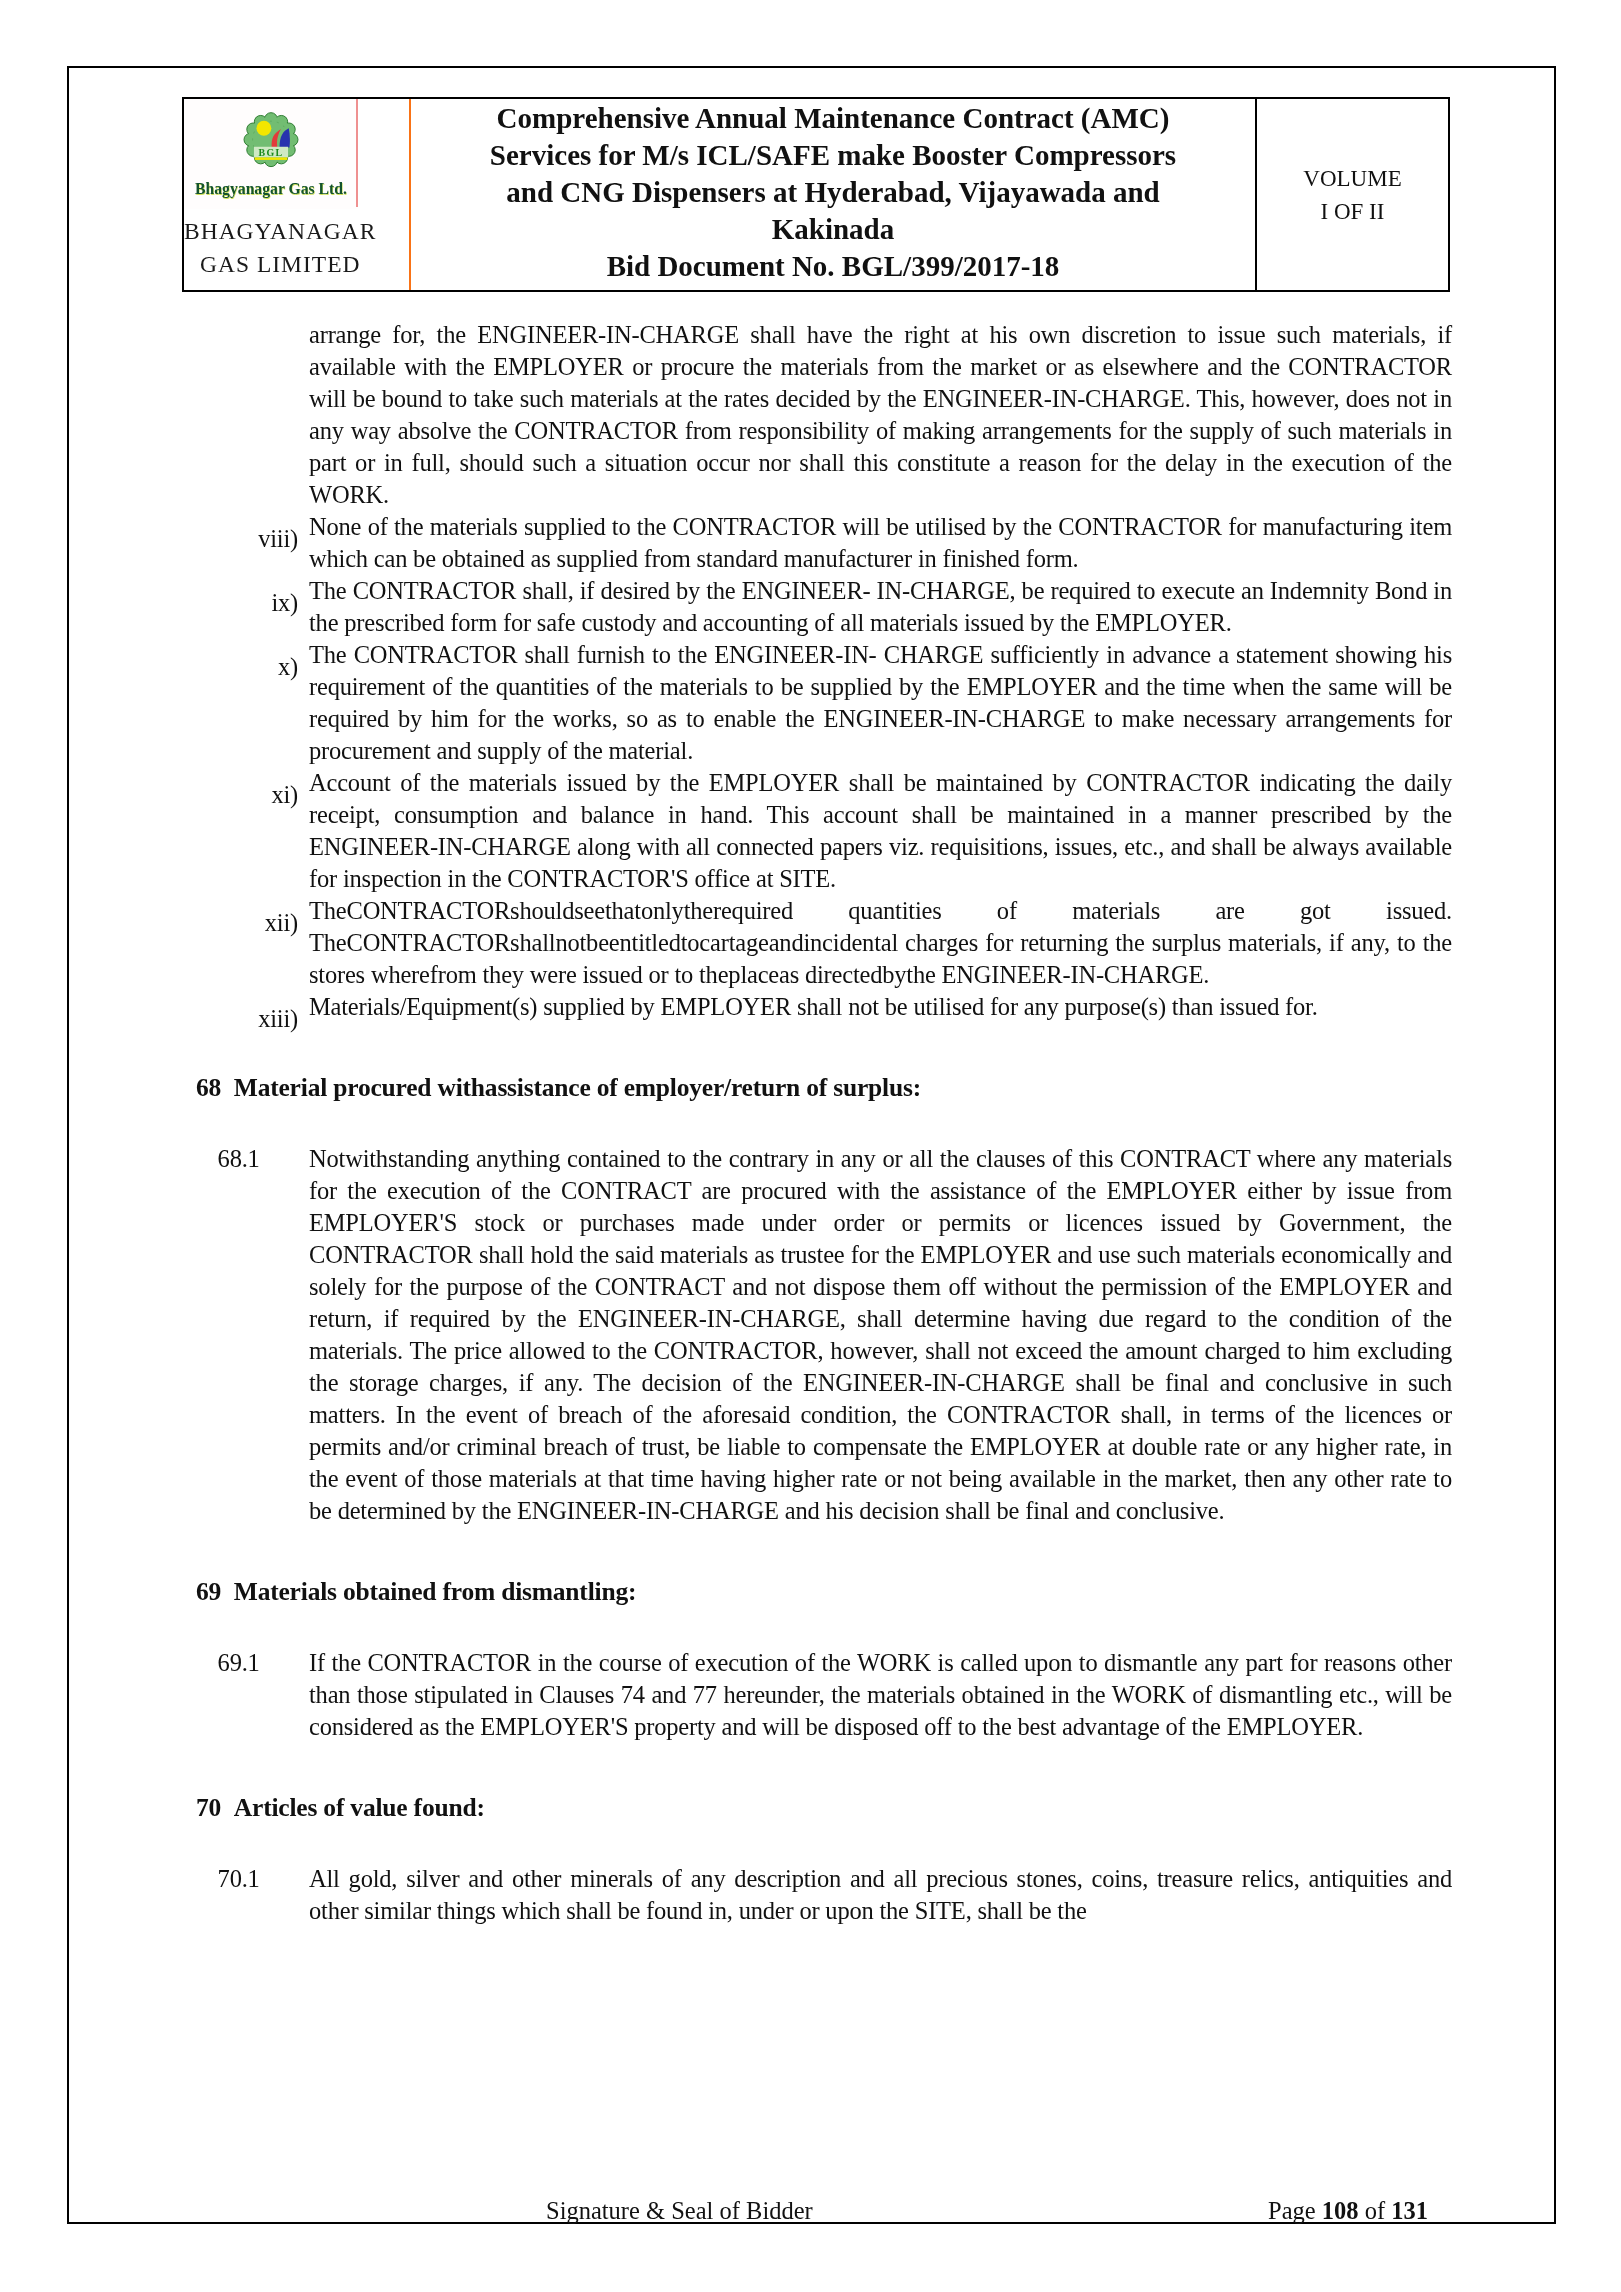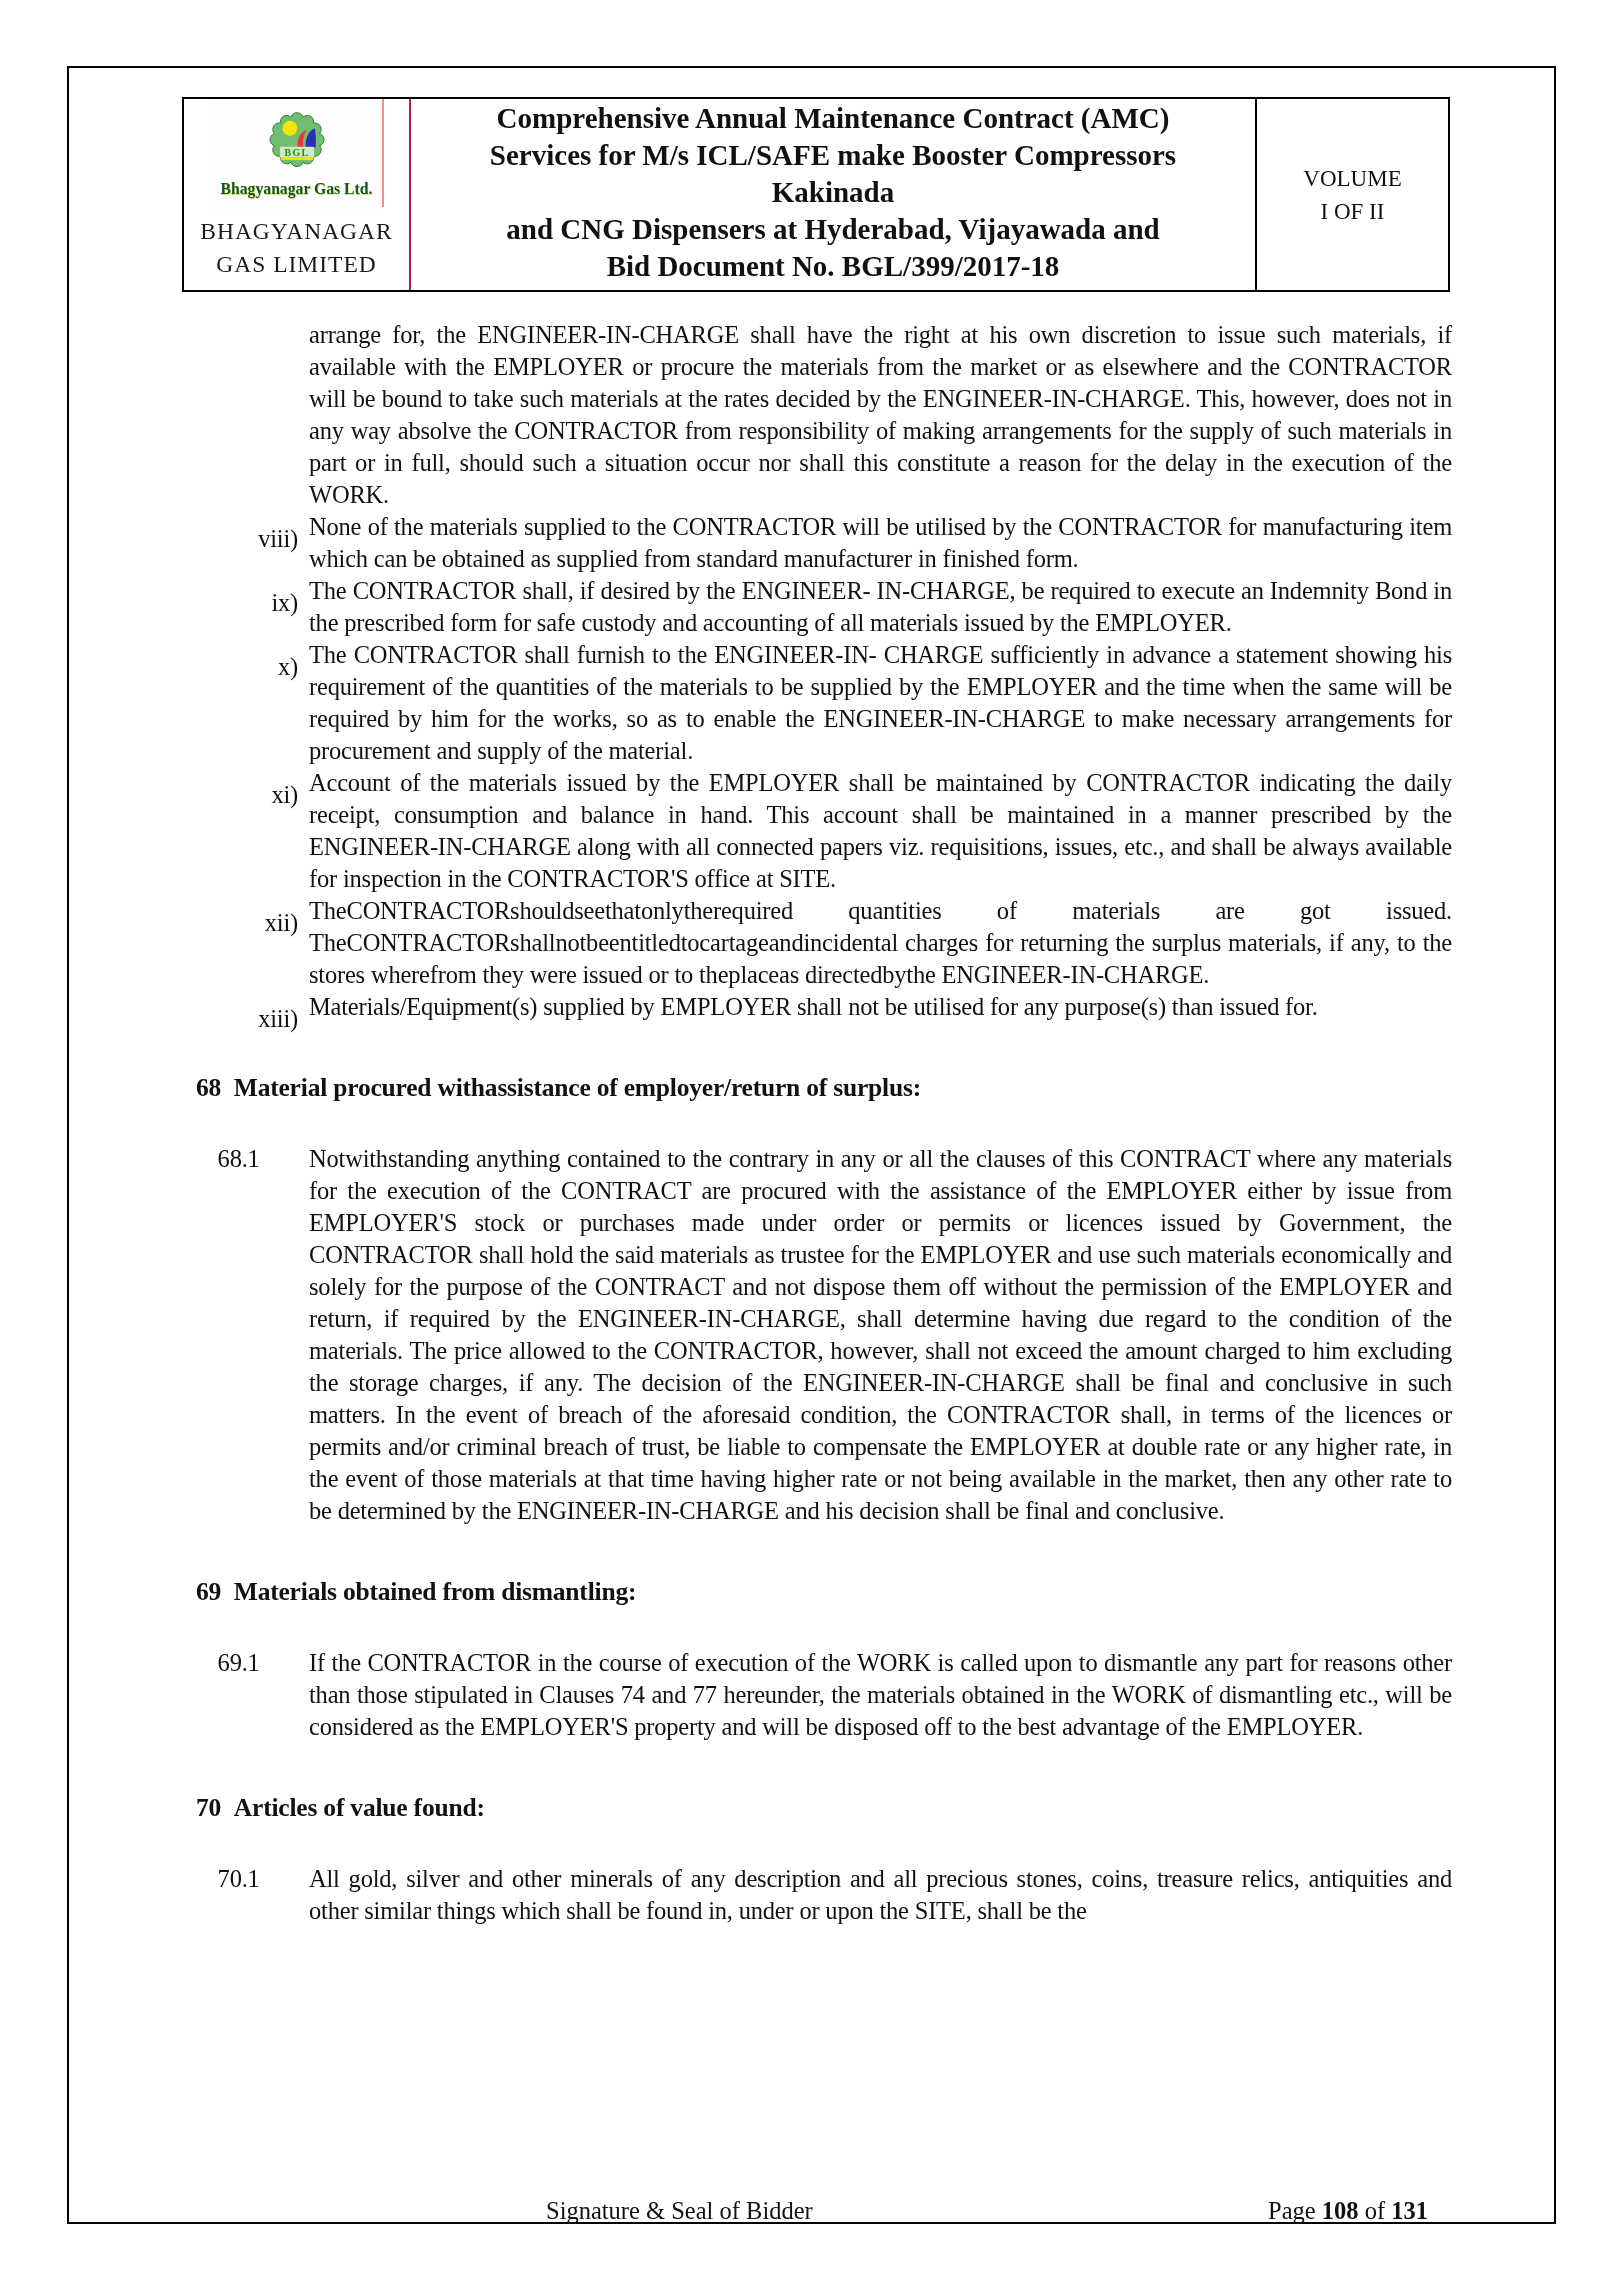--- a/index.html
+++ b/index.html
@@ -18,22 +18,22 @@
     border:2px solid #000000;
   }
   
   .header-table {
     display:flex;
     margin:29px 104px 0 113px;
     height:195px;
     border:2.9px solid #000000;
   }
   .logo-cell {
-    width:227px; border-right:2px solid #be185d;
-    display:flex; flex-direction:column; align-items:center;
+    width:227px; border-right:2px solid #f97316;
+    display:flex; flex-direction:column; align-items:flex-start;
     padding-top:0;
   }
   .logo-img {
     position:relative; width:174px; height:110px;
     display:flex; flex-direction:column; align-items:center;
     background:#fffdfd;
   }
   .logo-svg { width:74px; height:71px; margin-top:7.8px; }
   .logo-caption {
     font-size:15.7px; font-weight:bold; color:#14532d;
@@ -122,22 +122,22 @@
         </div>
         <div class="company-name">
           <div>BHAGYANAGAR</div>
           <div>GAS LIMITED</div>
         </div>
       </div>
 
       <div class="title-cell">
         <div>Comprehensive Annual Maintenance Contract (AMC)</div>
         <div>Services for M/s ICL/SAFE make Booster Compressors</div>
+        <div>and CNG Dispensers at Hyderabad, Vijayawada and</div>
         <div>Kakinada</div>
-        <div>and CNG Dispensers at Hyderabad, Vijayawada and</div>
         <div>Bid Document No. BGL/399/2017-18</div>
       </div>
 
       <div class="volume-cell">
         <div>VOLUME</div>
         <div>I OF II</div>
       </div>
     </div>
 
     <div class="content">

